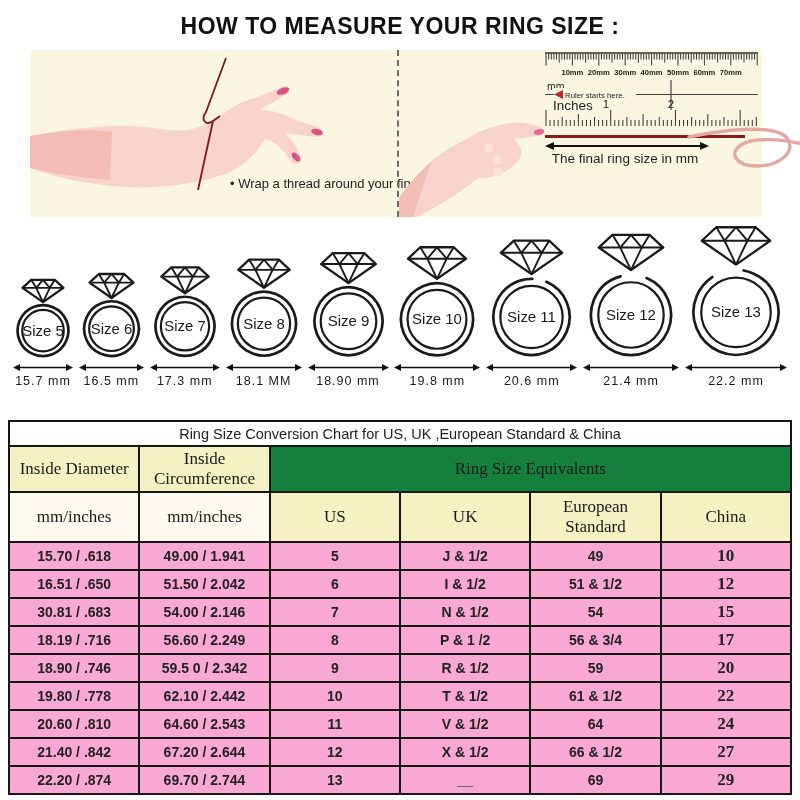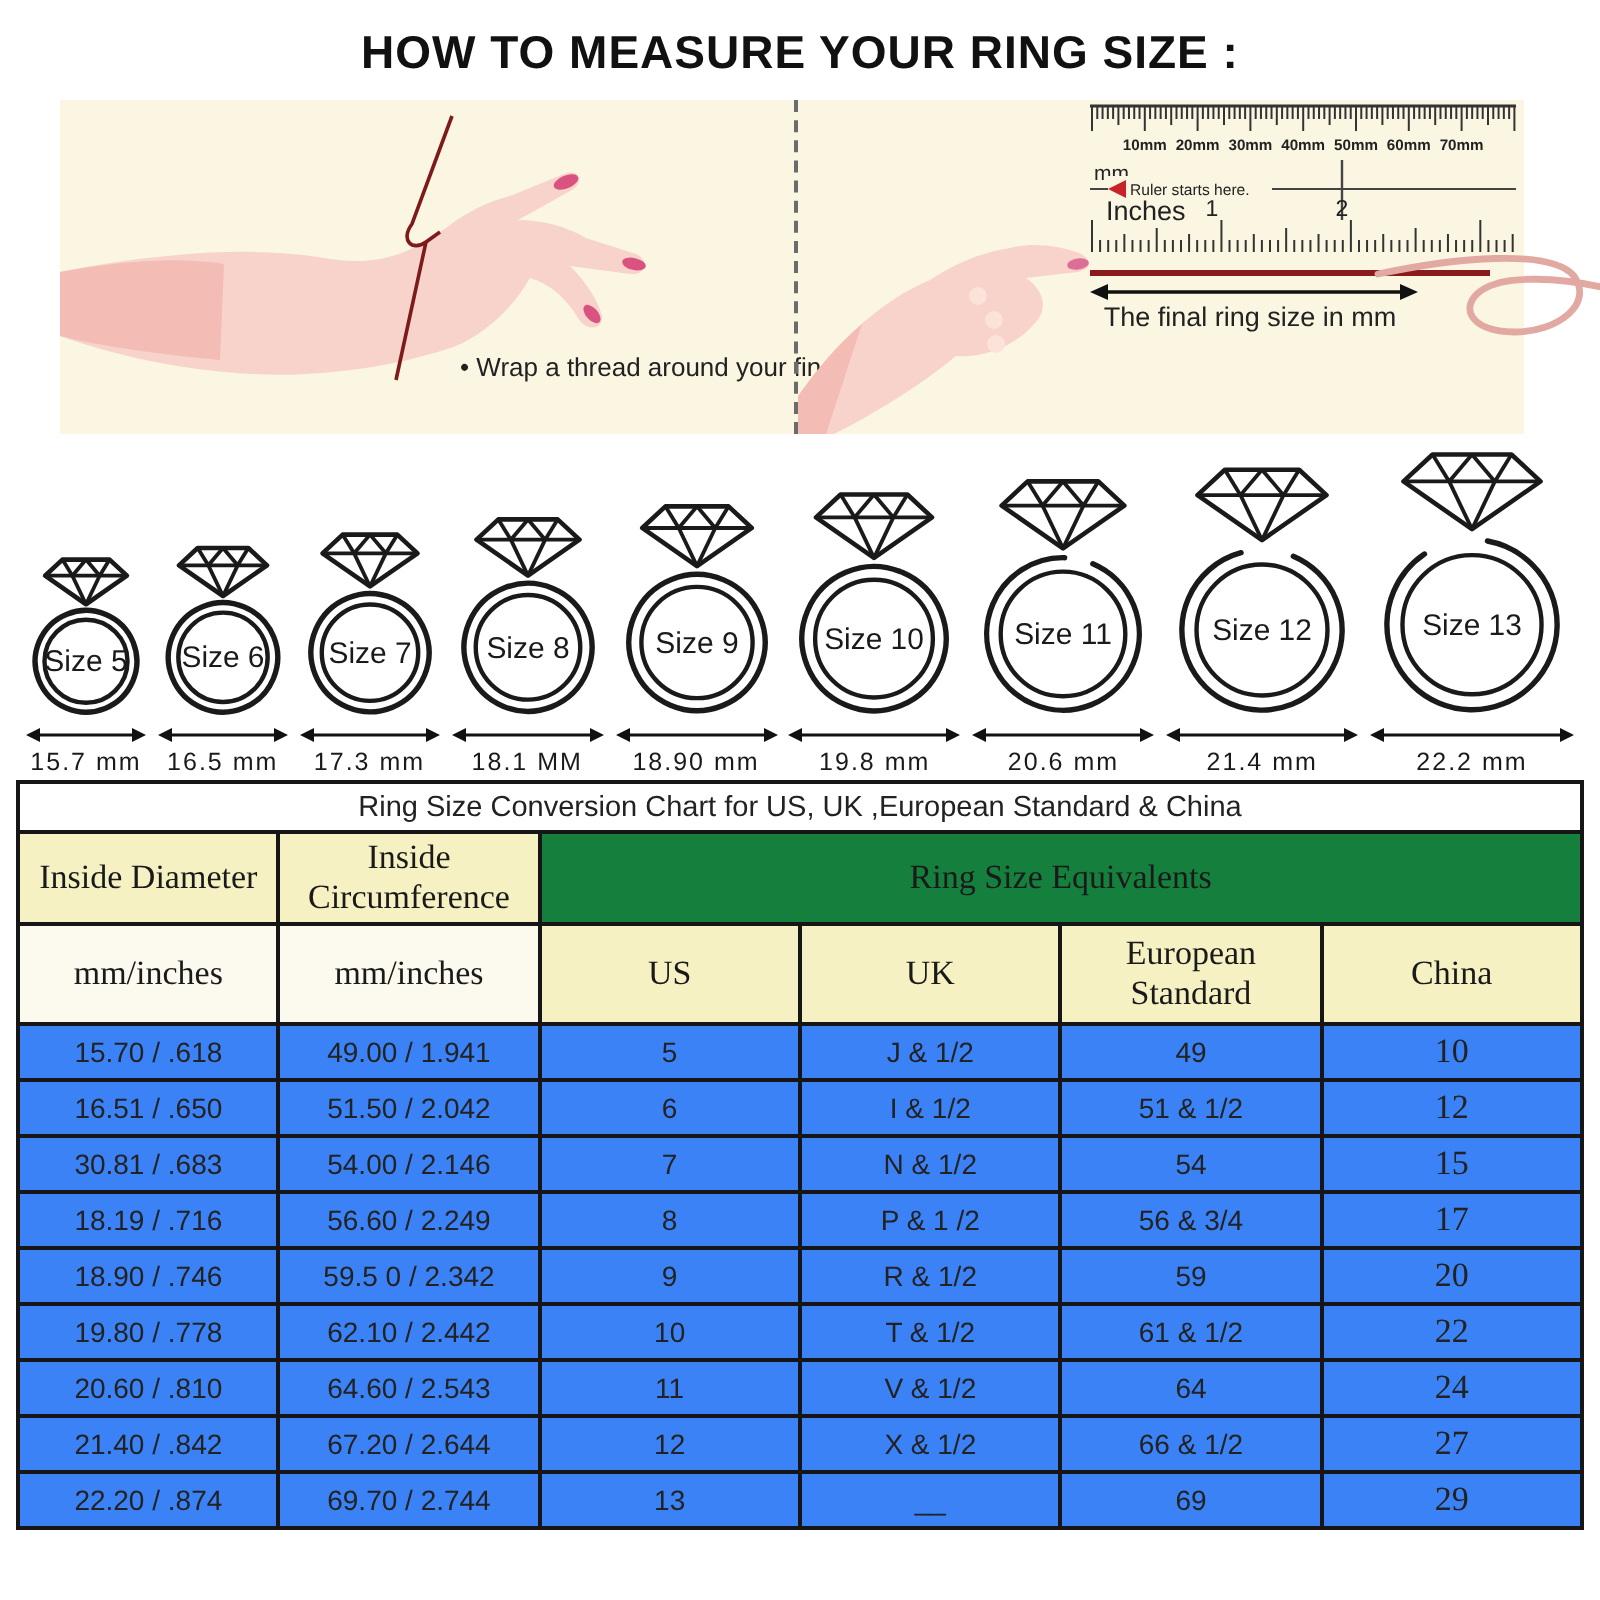--- a/index.html
+++ b/index.html
@@ -31,37 +31,37 @@
   .rings {
     height:165px; margin:6px 12px 0 12px;
     display:flex; justify-content:space-between; align-items:flex-end;
   }
   .ring-fig { display:flex; flex-direction:column; align-items:center; justify-content:flex-end; }
   .ring-measure-label {
     font-size:12.5px; font-weight:normal; letter-spacing:1px; color:#1a1a1a; margin-top:1px; white-space:nowrap;
   }
   
   table.conv {
-    width:784px; margin:2px auto 0 auto; border-collapse:collapse;
+    width:784px; margin:32px auto 0 auto; border-collapse:collapse;
     table-layout:fixed;
   }
   table.conv td, table.conv th {
     border:2px solid #161616; text-align:center; vertical-align:middle; padding:0 2px;
     font-weight:normal;
   }
   tr.tbl-title td {
     height:25px; background:#fff; font-family:"Liberation Sans", sans-serif; font-size:14.5px; color:#222;
   }
   tr.hdr1 th { height:46px; font-family:"Liberation Serif", serif; font-size:17px; }
   tr.hdr2 th { height:50px; font-family:"Liberation Serif", serif; font-size:17px; }
   .cell-yellow { background:#F5F1C3; }
   .cell-cream  { background:#FCFAEF; }
   .cell-equiv  { background:#15803d; }
   tr.data-row td {
-    height:28px; background:#3b82f6; font-size:14px; font-family:"Liberation Sans", sans-serif; color:#222;
+    height:28px; background:#f9a8d4; font-size:14px; font-family:"Liberation Sans", sans-serif; color:#222;font-weight:bold;
   }
   tr.data-row td.china-col { font-family:"Liberation Serif", serif; font-size:17px; }
 </style>
 </head>
 <body>
 
 <div class="page-title">HOW TO MEASURE YOUR RING SIZE :</div>
 
 <div class="panels">
 

